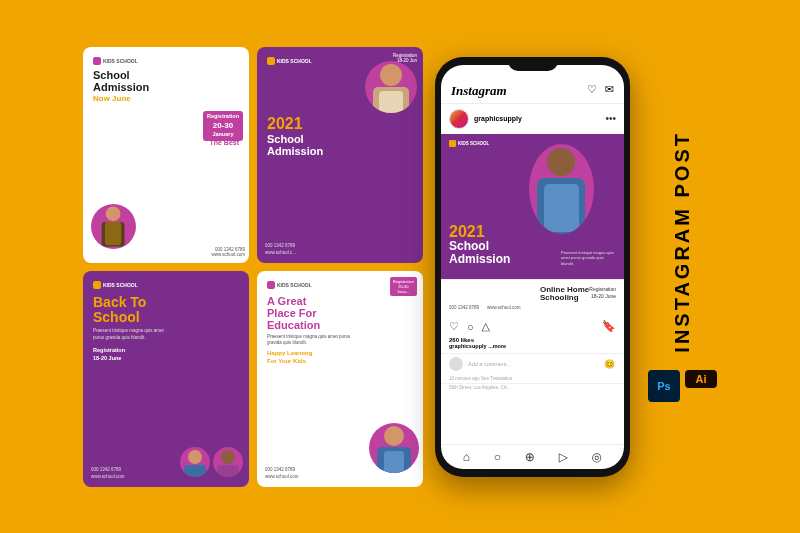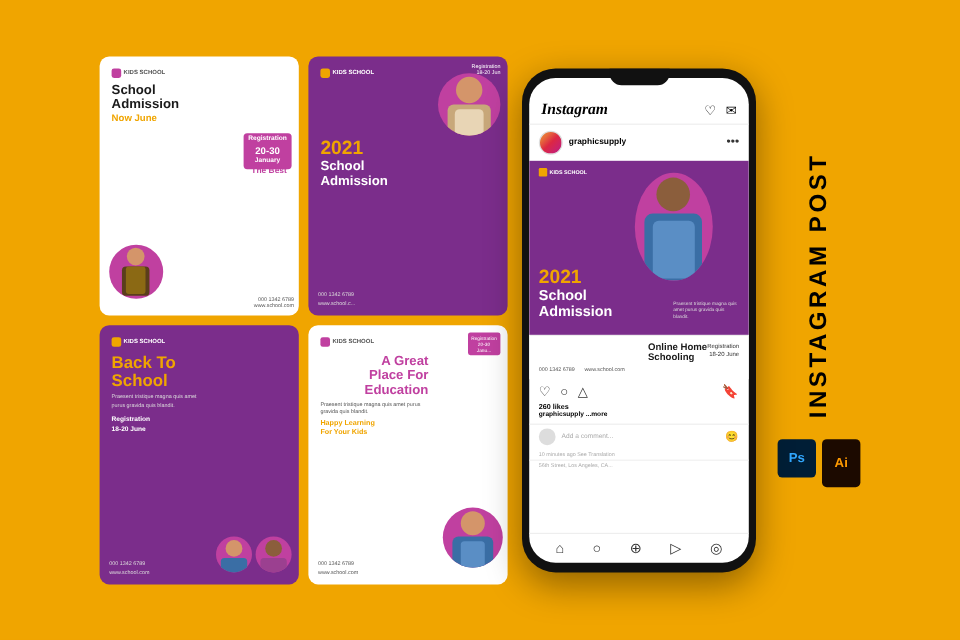--- a/index.html
+++ b/index.html
@@ -354,21 +354,21 @@
       width: 50px;
       height: 14px;
       background: #111;
       border-radius: 0 0 10px 10px;
       z-index: 10;
     }
 
     
     .ig-header {
       display: flex;
-      align-items: flex-end;
+      align-items: flex-start;
       justify-content: space-between;
       padding: 18px 10px 4px;
       border-bottom: 1px solid #eee;
     }
 
     .ig-logo {
       font-size: 13px;
       font-family: 'Georgia', serif;
       font-style: italic;
       font-weight: bold;
@@ -589,21 +589,21 @@
       display: flex;
       align-items: center;
       justify-content: center;
       font-size: 11px;
       font-weight: bold;
       color: #31A8FF;
     }
 
     .ai-badge {
       width: 32px;
-      height: 40px;
+      height: 18px;
       background: #1C0A00;
       border-radius: 4px;
       display: flex;
       align-items: center;
       justify-content: center;
       font-size: 11px;
       font-weight: bold;
       color: #FF9A00;
     }
 
@@ -701,21 +701,21 @@
     <div class="card card-4">
       <div class="brand" style="display:flex;align-items:center;gap:2px;">
         <div class="brand-icon" style="width:8px;height:8px;background:#C040A0;border-radius:2px;"></div>
         <span style="font-size:5px;color:#555;font-weight:bold;">KIDS SCHOOL</span>
       </div>
       <div class="reg-corner" style="position:absolute;top:6px;right:6px;font-size:4px;background:#C040A0;color:#fff;padding:2px 3px;border-radius:2px;line-height:1.3;text-align:center;">
         <div>Registration</div>
         <div>20-30</div>
         <div>Janu...</div>
       </div>
-      <div class="title" style="font-size:11px;font-weight:900;color:#C040A0;line-height:1.1;margin-top:6px;max-width:90px;text-align:right;">A Great<br>Place For<br>Education</div>
+      <div class="title" style="font-size:11px;font-weight:900;color:#C040A0;line-height:1.1;margin-top:6px;max-width:90px;">A Great<br>Place For<br>Education</div>
       <div class="desc" style="font-size:4.5px;color:#555;margin-top:3px;line-height:1.4;width:85px;">Praesent tristique magna quis amet purus gravida quis blandit.</div>
       <div class="subtitle" style="font-size:6px;font-weight:bold;color:#F0A500;margin-top:4px;line-height:1.3;">Happy Learning<br>For Your Kids</div>
       <div class="student-circle" style="position:absolute;bottom:14px;right:4px;width:50px;height:50px;border-radius:50%;background:#C040A0;overflow:hidden;">
         <svg viewBox="0 0 50 60" width="50" height="60">
           <circle cx="25" cy="13" r="10" fill="#D4956A"></circle>
           <rect x="8" y="24" width="34" height="36" rx="5" fill="#3A6EA5"></rect>
           <rect x="15" y="28" width="20" height="30" rx="3" fill="#5A8EC5"></rect>
         </svg>
       </div>
       <div class="footer" style="position:absolute;bottom:6px;left:8px;font-size:4.5px;color:#555;line-height:1.6;">

